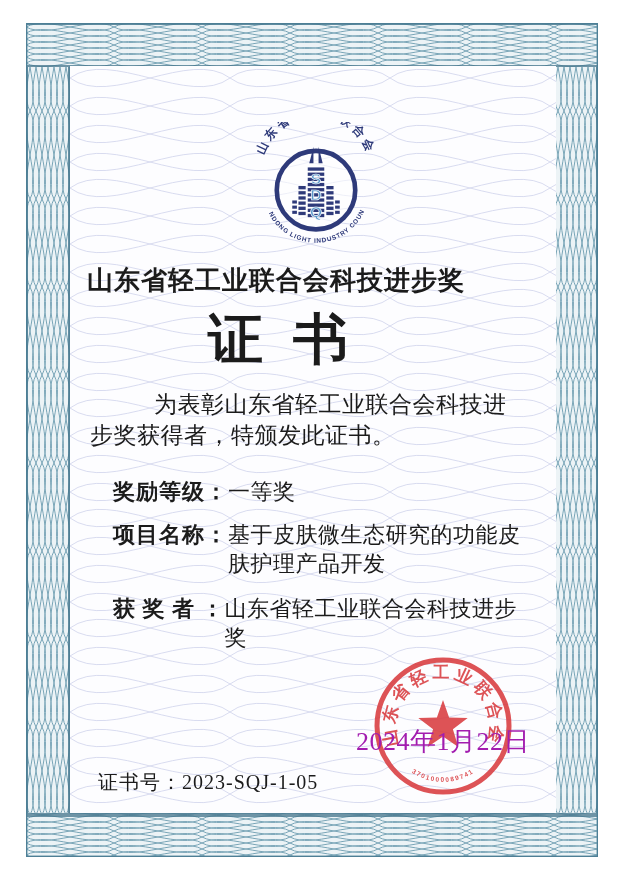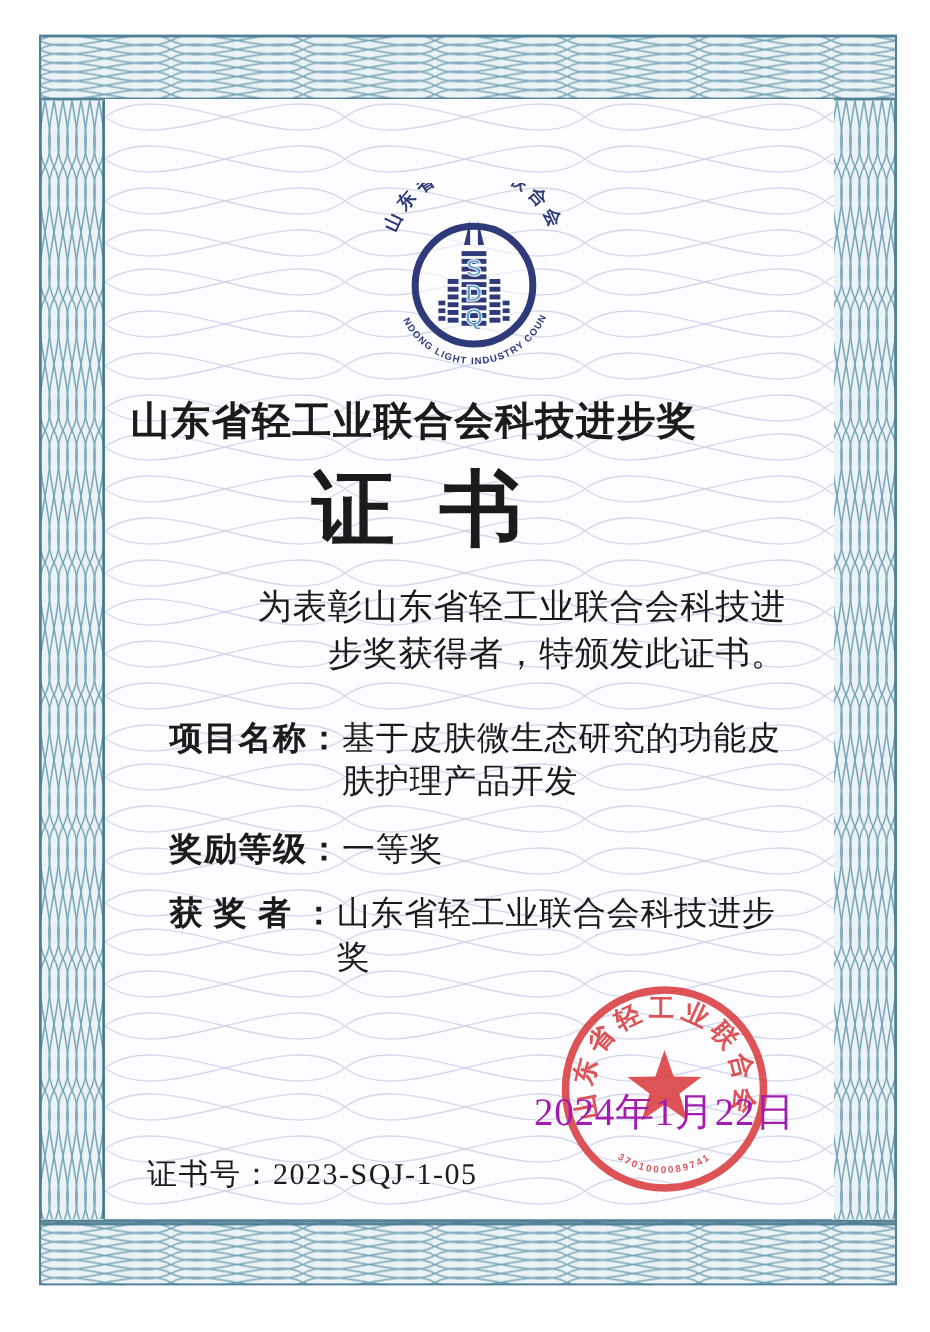--- a/index.html
+++ b/index.html
@@ -11,21 +11,21 @@
   .award-name{
     top:263px;left:0;width:552px;text-align:center;
     font-size:26px;font-weight:700;letter-spacing:1px;white-space:nowrap;
   }
   .doc-title{
     top:303px;left:0;width:556px;text-align:center;
     font-size:55px;font-weight:700;letter-spacing:30px;text-indent:30px;
   }
   .citation{
     top:389px;left:90px;width:434px;
-    font-size:23px;line-height:31px;text-indent:64px;letter-spacing:0.5px;text-align:right;
+    font-size:23px;line-height:31px;text-indent:64px;letter-spacing:0.5px;
   }
   .fields{top:477px;left:113px;width:420px;}
   .field-row{display:flex;align-items:flex-start;margin-bottom:13px;}
   .field-label{
     flex:0 0 110px;font-size:22px;font-weight:600;letter-spacing:1px;white-space:pre;
   }
   .field-value{
     flex:0 1 auto;max-width:312px;font-size:22px;line-height:29px;letter-spacing:0.5px;
   }
   .row-gap{margin-bottom:16px;}
@@ -169,27 +169,27 @@
       <text x="62" y="92">Q</text>
     </g>
   </svg>
 
   <div class="abs award-name">山东省轻工业联合会科技进步奖</div>
   <div class="abs doc-title">证书</div>
 
   <div class="abs citation">为表彰山东省轻工业联合会科技进步奖获得者，特颁发此证书。</div>
 
   <div class="abs fields">
+    <div class="field-row">
+      <span class="field-label">奖励等级：</span>
+      <span class="field-value">一等奖</span>
+    </div>
     <div class="field-row row-gap">
       <span class="field-label">项目名称：</span>
       <span class="field-value">基于皮肤微生态研究的功能皮肤护理产品开发</span>
-    </div>
-    <div class="field-row">
-      <span class="field-label">奖励等级：</span>
-      <span class="field-value">一等奖</span>
     </div>
     <div class="field-row">
       <span class="field-label">获 奖 者 ：</span>
       <span class="field-value">山东省轻工业联合会科技进步奖</span>
     </div>
   </div>
 
   <svg class="abs seal-wrap" viewBox="0 0 150 150">
     <defs>
       <path id="sealArcTop" d="M29.9,91.4 A48,48 0 1,1 120.1,91.4"></path>

